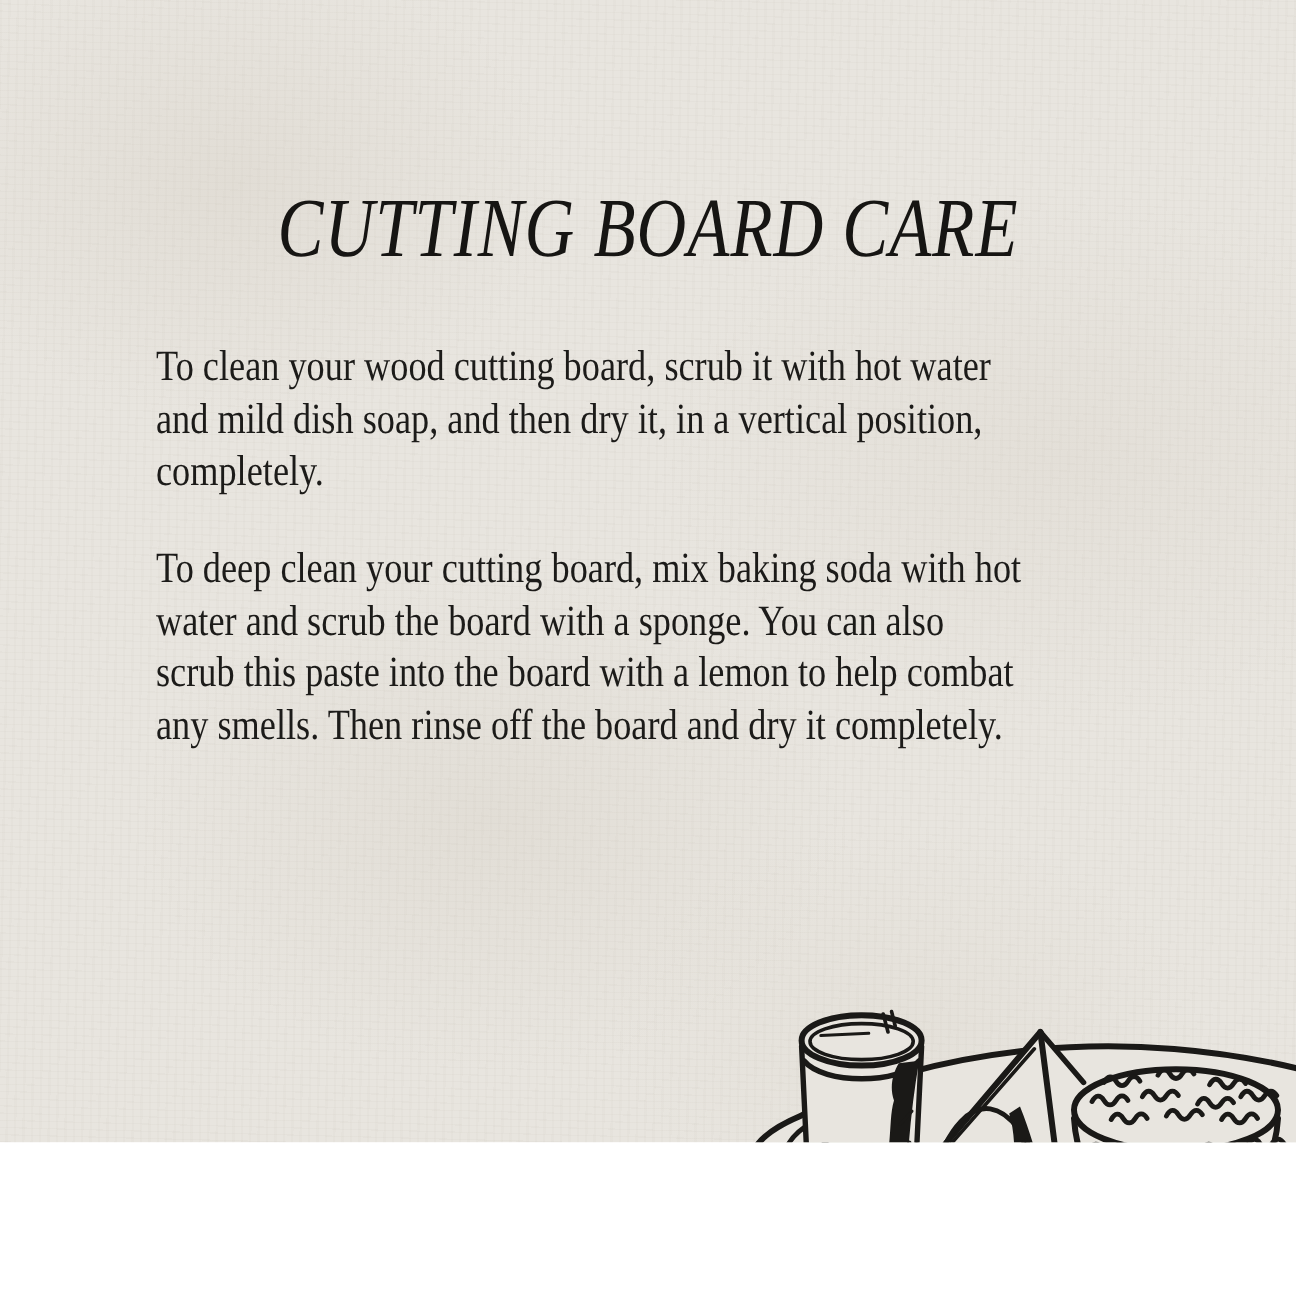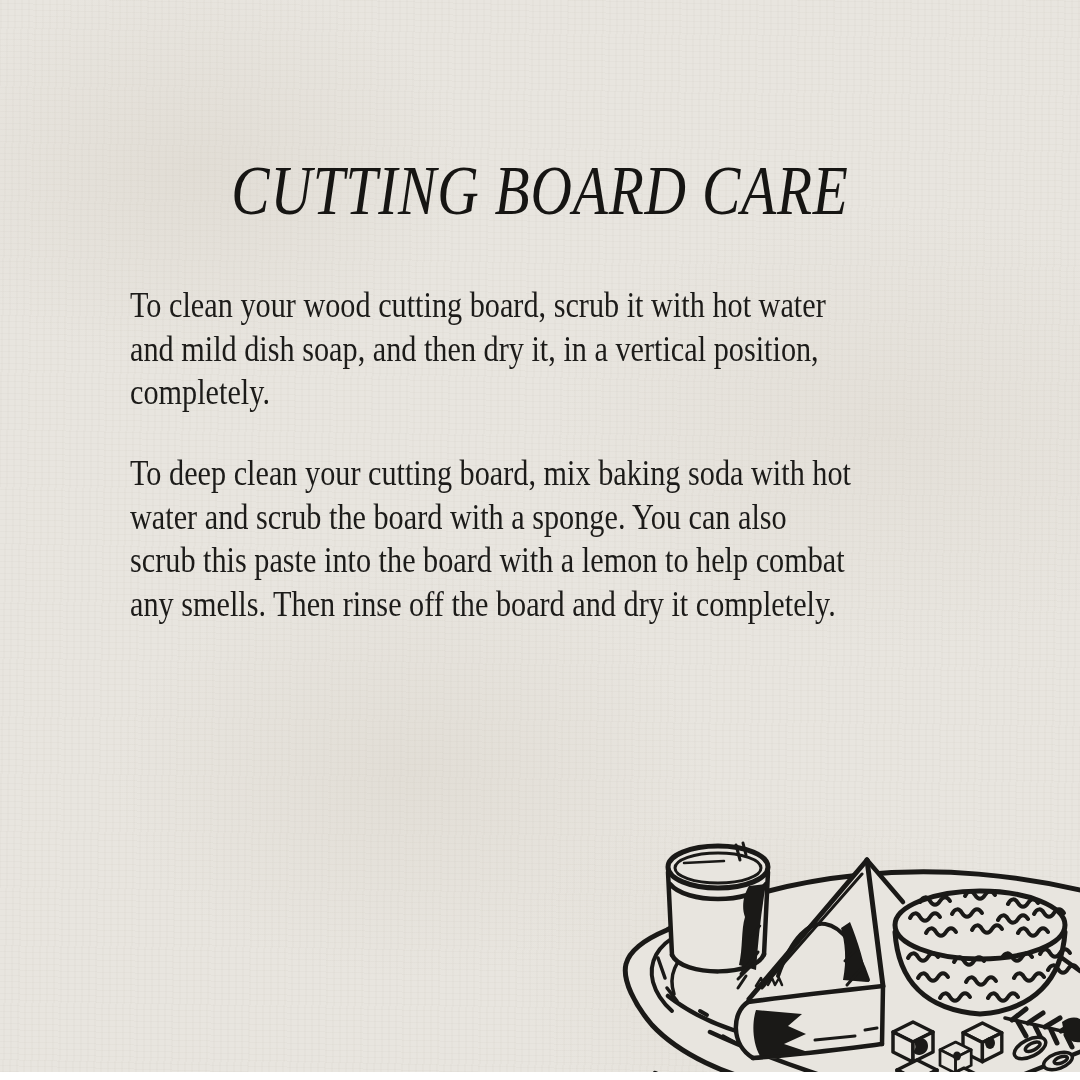--- a/index.html
+++ b/index.html
@@ -1,18 +1,18 @@
 <!DOCTYPE html>
 <html><head>
 <meta charset="utf-8">
 <style>
   html,body{margin:0;padding:0;}
   .frame{
     position:relative;
-    width:1080px;height:1072px;
+    width:1080px;height:952px;
     overflow:hidden;
     background-color:#e8e5df;
     background-image:
       radial-gradient(ellipse 420px 300px at 18% 16%, rgba(205,197,184,0.25), transparent 65%),
       radial-gradient(ellipse 520px 340px at 82% 40%, rgba(208,200,188,0.20), transparent 65%),
       radial-gradient(ellipse 460px 320px at 38% 72%, rgba(200,192,178,0.20), transparent 65%),
       radial-gradient(ellipse 380px 260px at 70% 90%, rgba(210,203,190,0.18), transparent 65%),
       repeating-linear-gradient(91deg, rgba(176,168,154,0.05) 0px, rgba(176,168,154,0.05) 2px, transparent 2px, transparent 7px),
       repeating-linear-gradient(1.5deg, rgba(170,162,148,0.06) 0px, rgba(170,162,148,0.06) 1px, transparent 1px, transparent 6px);
     font-family:"Liberation Serif", serif;

